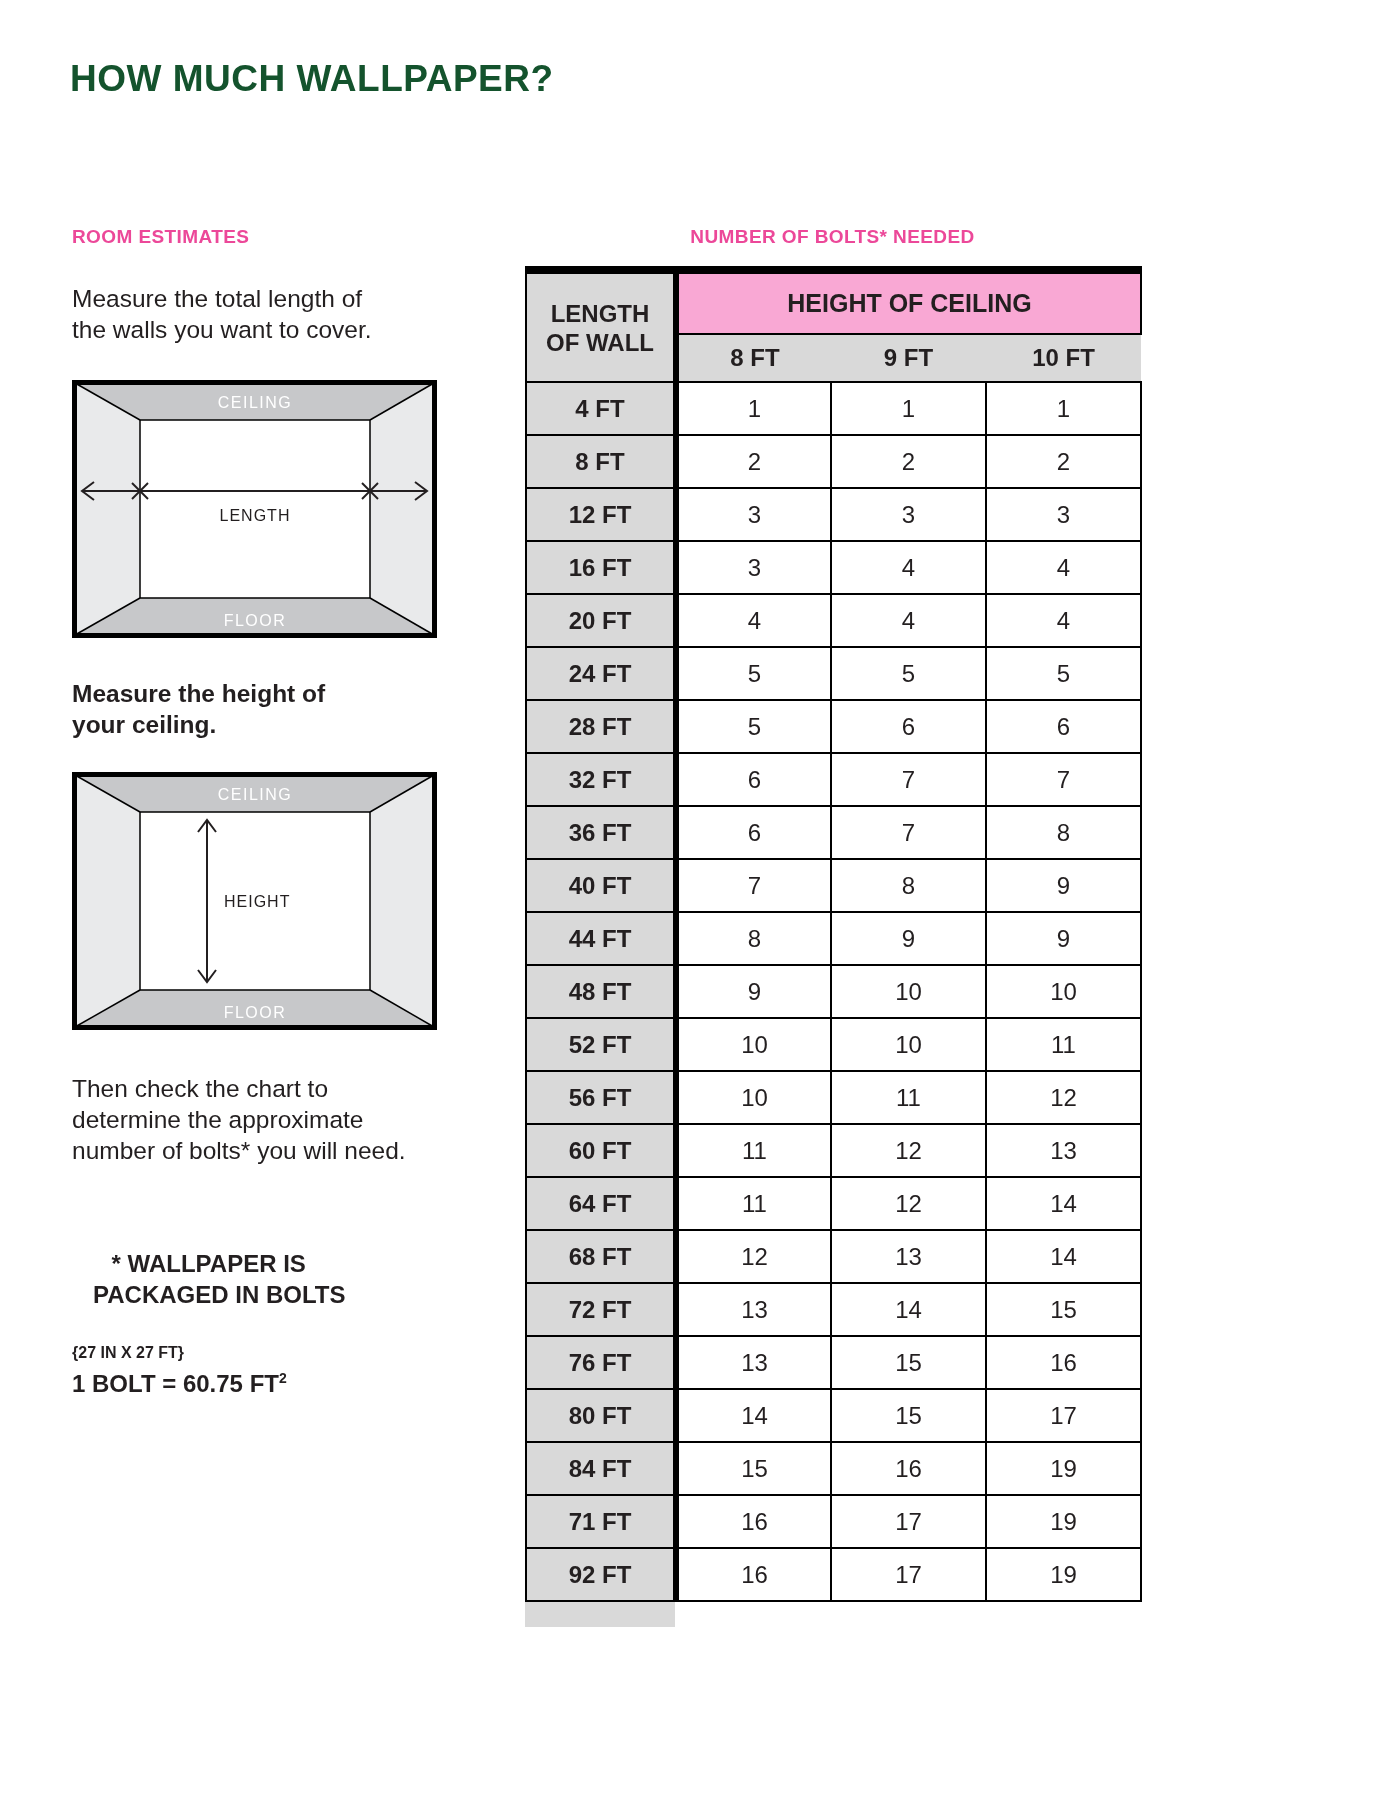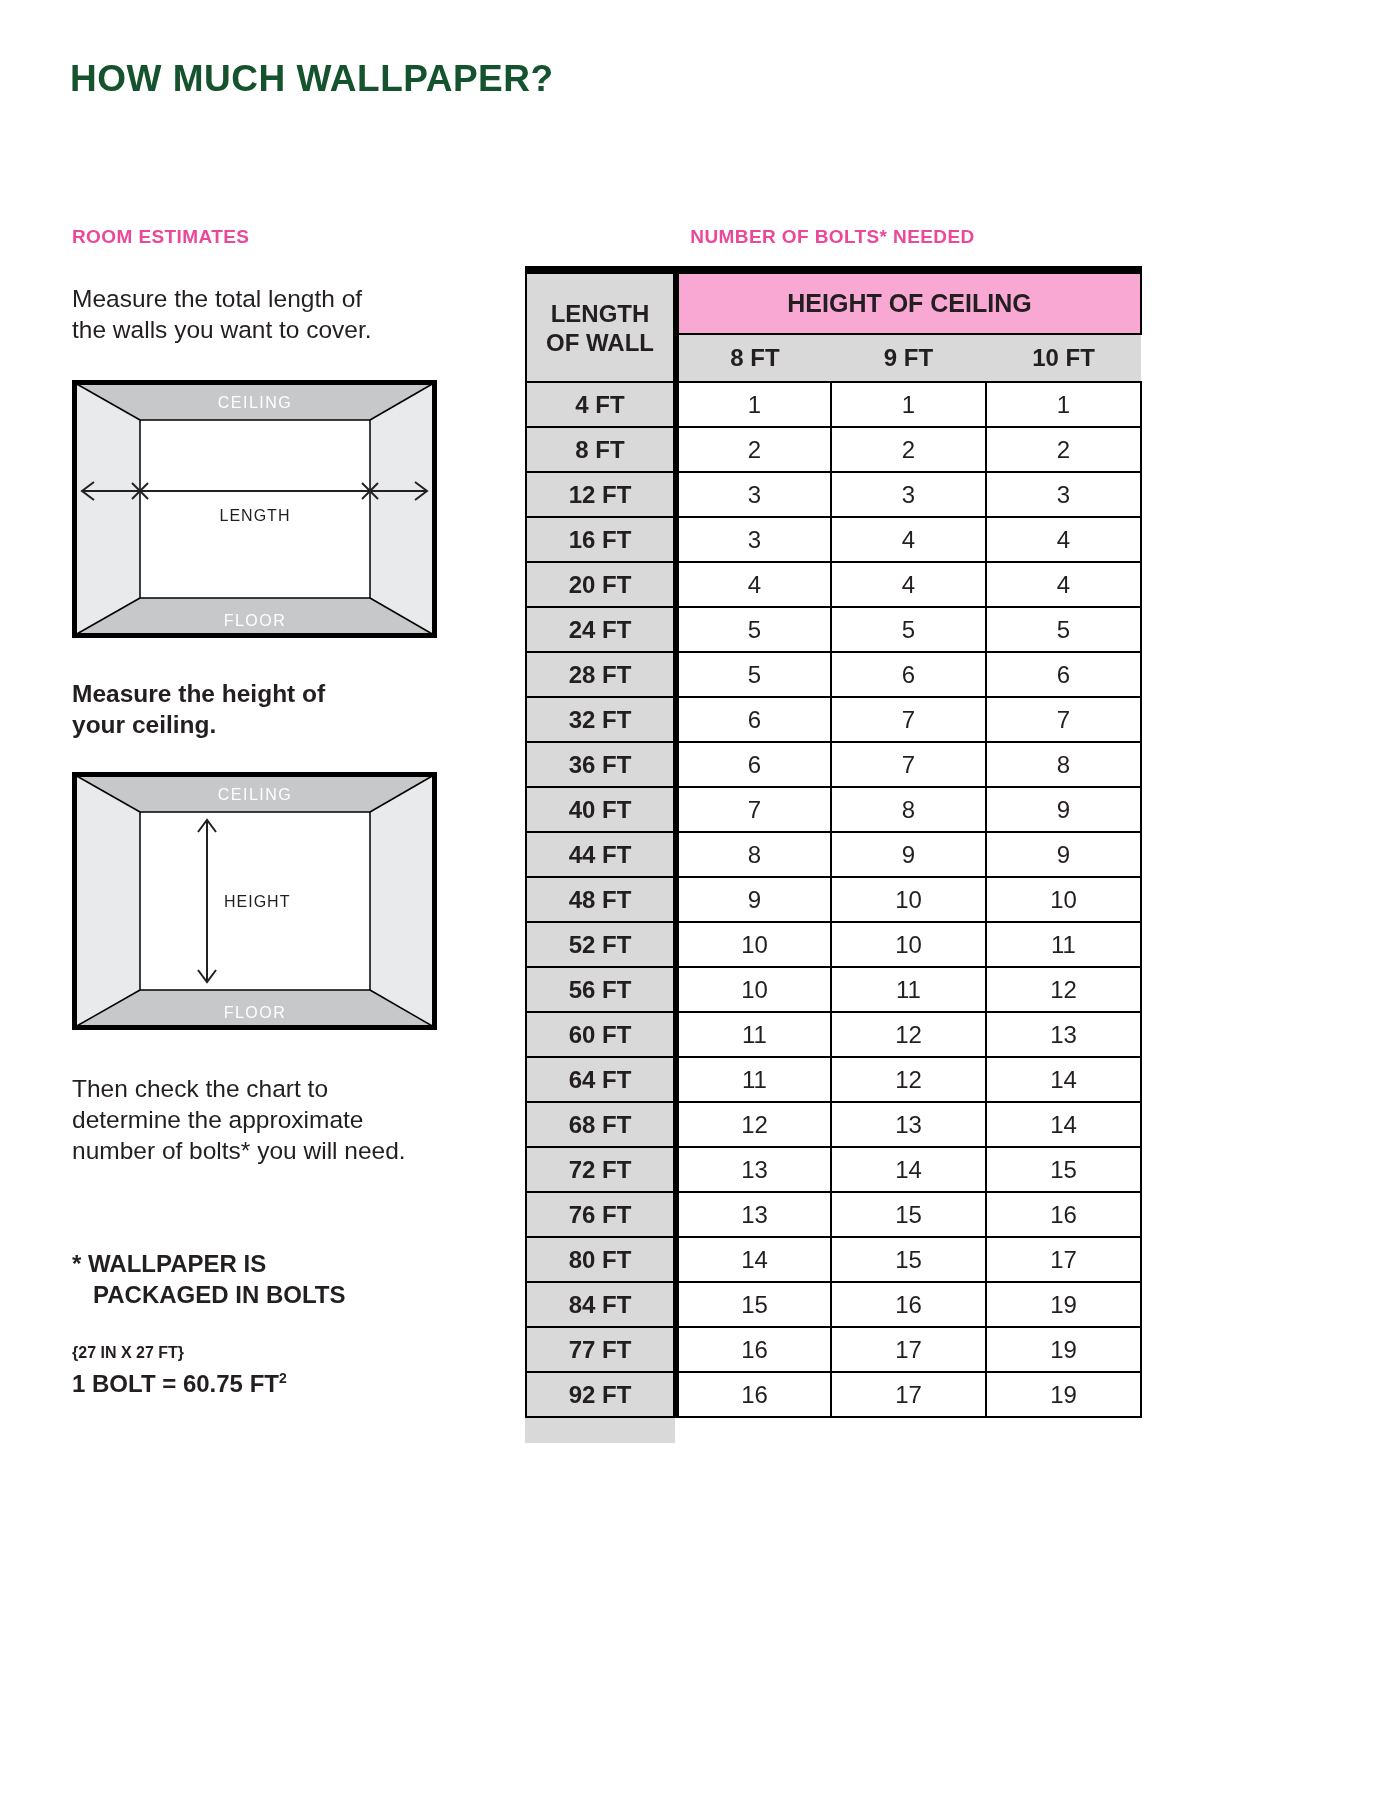--- a/index.html
+++ b/index.html
@@ -22,21 +22,21 @@
   }
   .room-heading { left:72px; top:226px; }
   .table-heading { left:525px; top:226px; width:615px; text-align:center; }
   .para { font-size:24.5px; line-height:31px; white-space:pre-line; }
   .para1 { left:72px; top:283px; }
   .para2 { left:72px; top:678px;font-weight:bold; }
   .para3 { left:72px; top:1073px; }
   .diagram1 { left:72px; top:380px; }
   .diagram2 { left:72px; top:772px; }
   svg text { font-family:"Liberation Sans", sans-serif; }
-  .footnote { left:72px; top:1248px; font-size:24px; font-weight:bold; line-height:31px; }
+  .footnote { left:72px; top:1248px; font-size:24px; font-weight:bold; line-height:31px;text-align:center; }
   .footnote .indent { display:block; padding-left:21px; }
   .bolt-eq  { left:72px; top:1370px; font-size:24px; font-weight:bold; }
   .bolt-eq sup { font-size:14px; vertical-align:super; }
   .bolt-dim { left:72px; top:1344px; font-size:16px; font-weight:bold; }
 
   .table-wrap { left:525px; top:266px; }
   table.bolt {
     border-collapse:collapse; table-layout:fixed;
     border-top:8px solid #000;
   }
@@ -48,21 +48,21 @@
   }
   td.group {
     background:#f9a8d4; font-size:25px; font-weight:bold;
     border:2px solid #000; border-top:none; height:64px;
   }
   td.colhead {
     background:#d9d9d9; font-size:24px; font-weight:bold; height:48px;
     border-top:2px solid #000; border-bottom:2px solid #000;
   }
   td.rlabel {
-    background:#d9d9d9; font-size:24px; font-weight:bold; height:45px;
+    background:#d9d9d9; font-size:24px; font-weight:bold; height:53px;
     border:2px solid #000; border-right:6px solid #000;
   }
   td.val { font-size:24px; border:2px solid #000; background:#fff; }
   .tail { width:150px; height:25px; background:#d9d9d9; }
 </style>
 </head>
 <body>
 
 <h1 class="abs title">HOW MUCH WALLPAPER?</h1>
 
@@ -278,21 +278,21 @@
           <td class="val">15</td>
           <td class="val">17</td>
         </tr>
         <tr>
           <td class="rlabel">84 FT</td>
           <td class="val">15</td>
           <td class="val">16</td>
           <td class="val">19</td>
         </tr>
         <tr>
-          <td class="rlabel">77 FT</td>
+          <td class="rlabel">71 FT</td>
           <td class="val">16</td>
           <td class="val">17</td>
           <td class="val">19</td>
         </tr>
         <tr>
           <td class="rlabel">92 FT</td>
           <td class="val">16</td>
           <td class="val">17</td>
           <td class="val">19</td>
         </tr>

